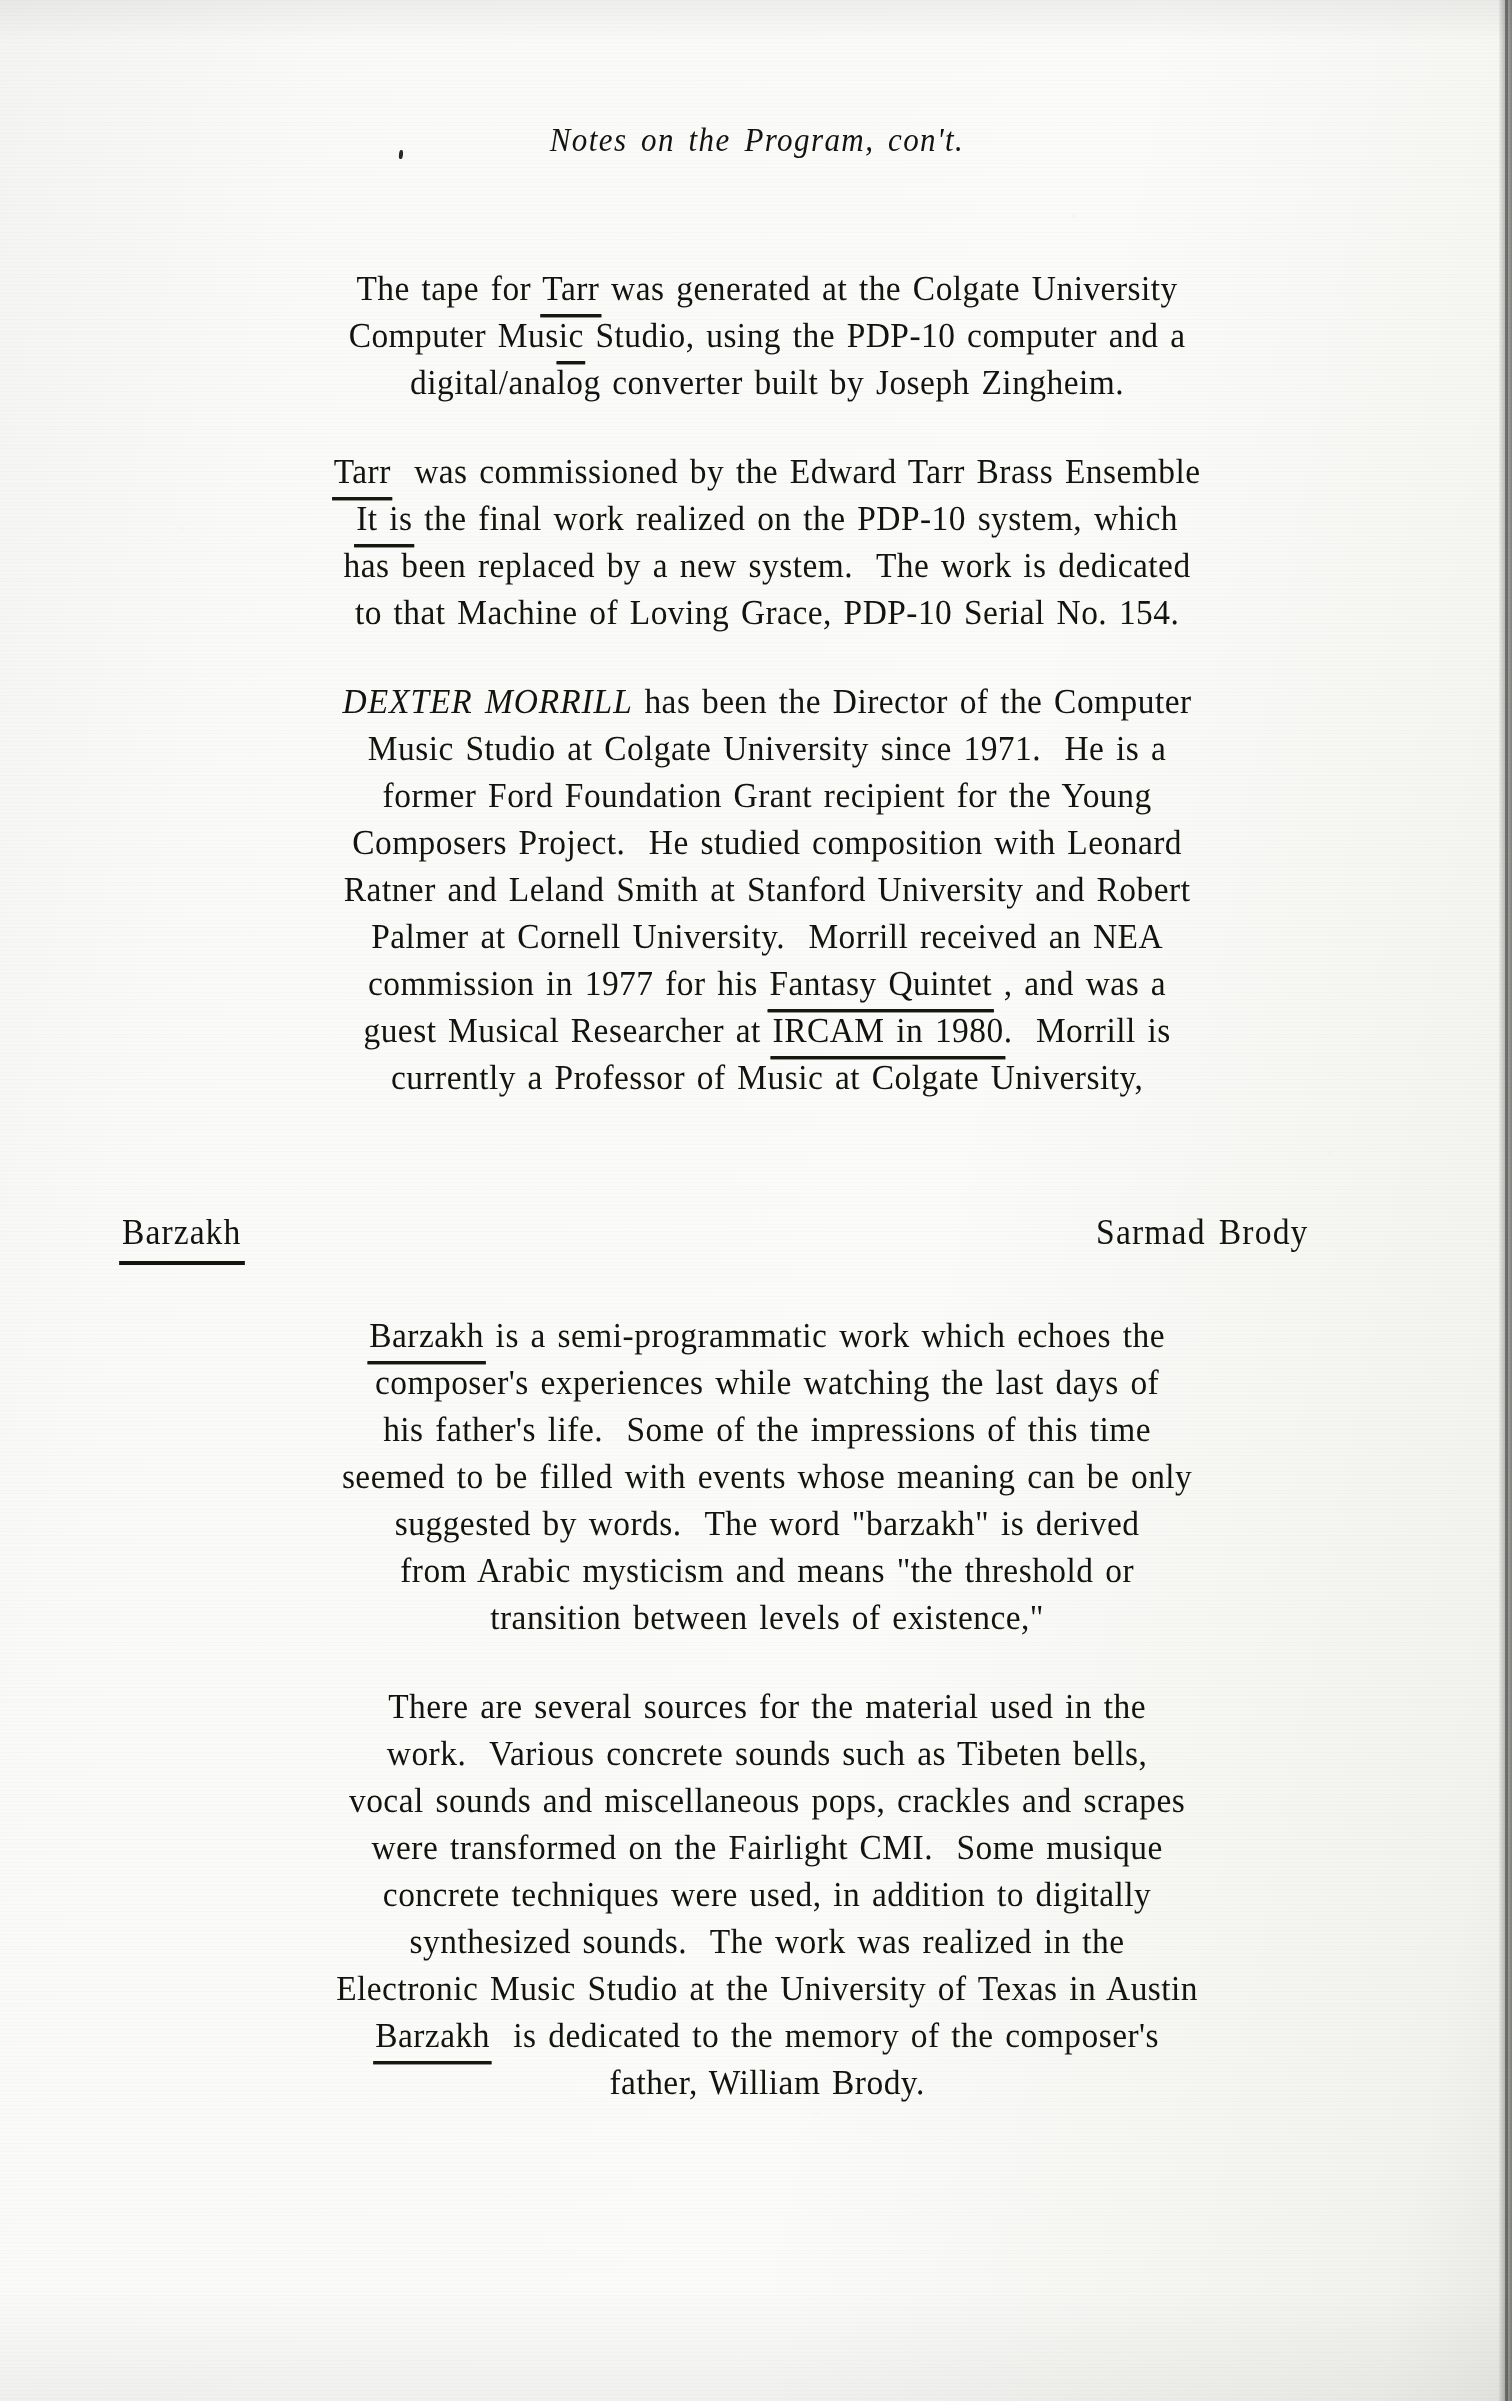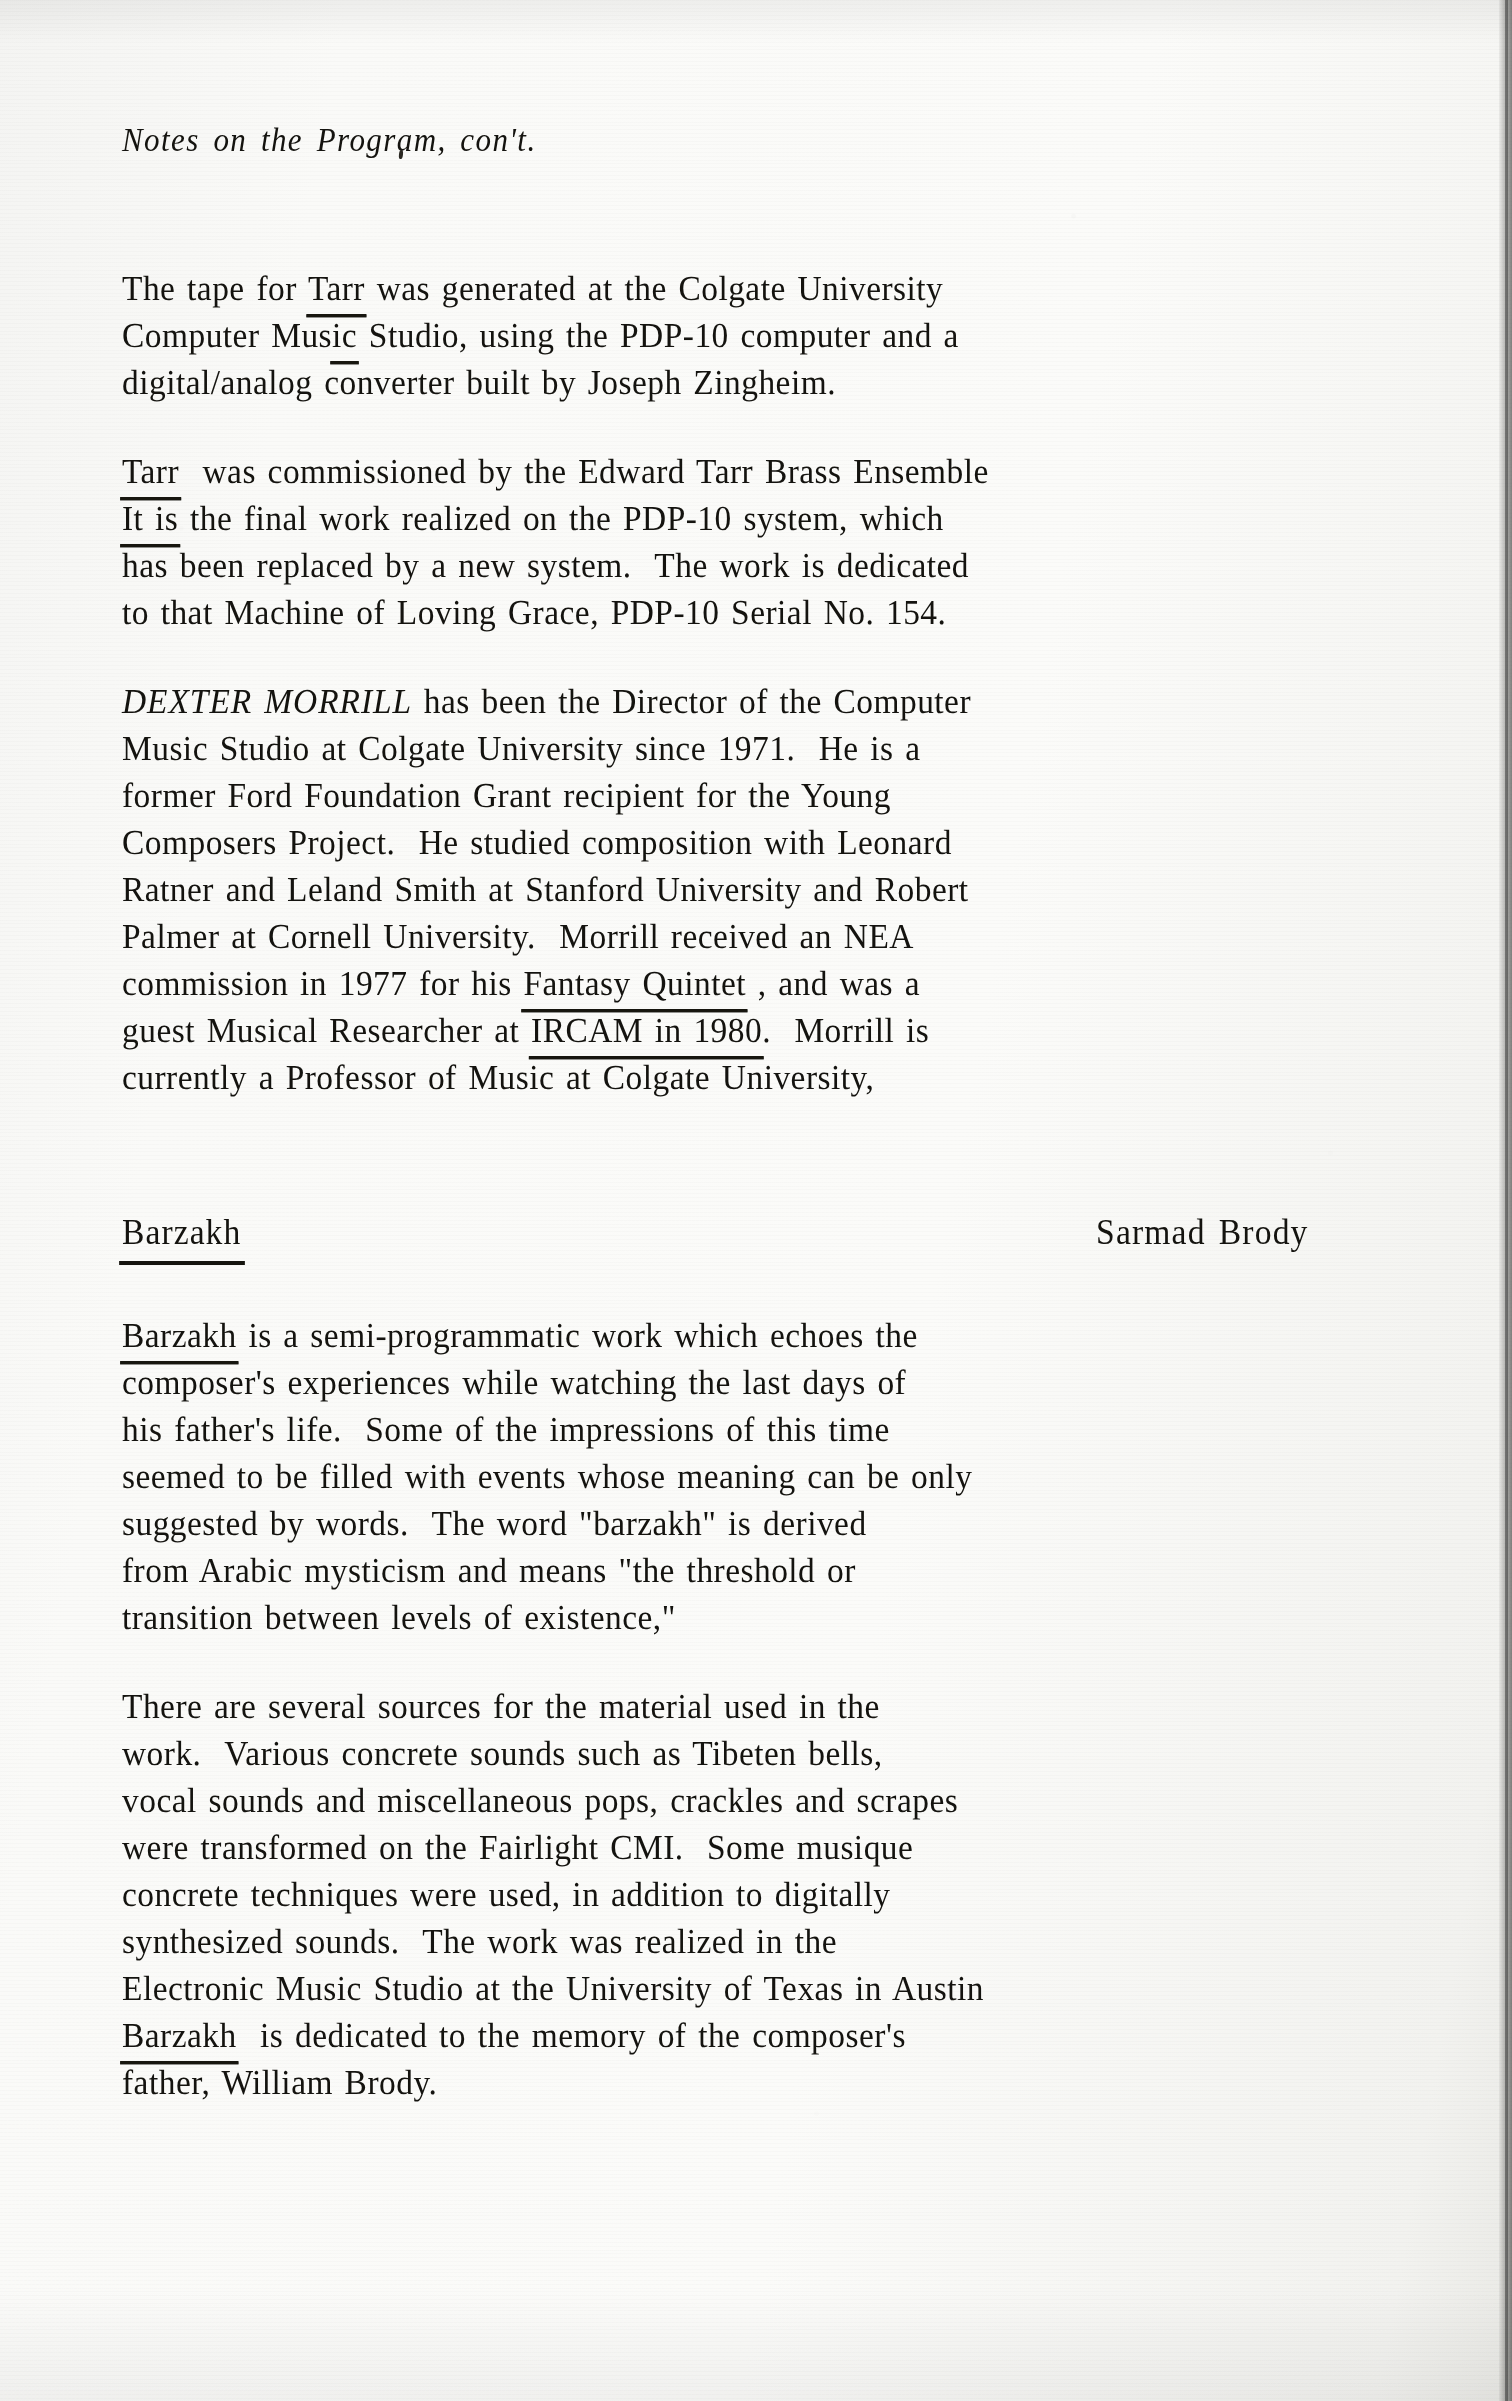--- a/index.html
+++ b/index.html
@@ -9,20 +9,21 @@
   }
 
   #page {
     position: relative;
     width: 1512px;
     height: 2402px;
     background: #f8f8f6;
     overflow: hidden;
     font-family: "Liberation Serif", "DejaVu Serif", serif;
     color: #14130f;
+    text-align: center;
   }
 
   
   #paper-tone {
     position: absolute;
     inset: 0;
     background:
       linear-gradient(100deg, #f4f4f2 0%, #fafaf8 18%, #fbfbf9 60%, #f2f2ef 93%, #e9e9e5 100%);
     pointer-events: none;
   }

